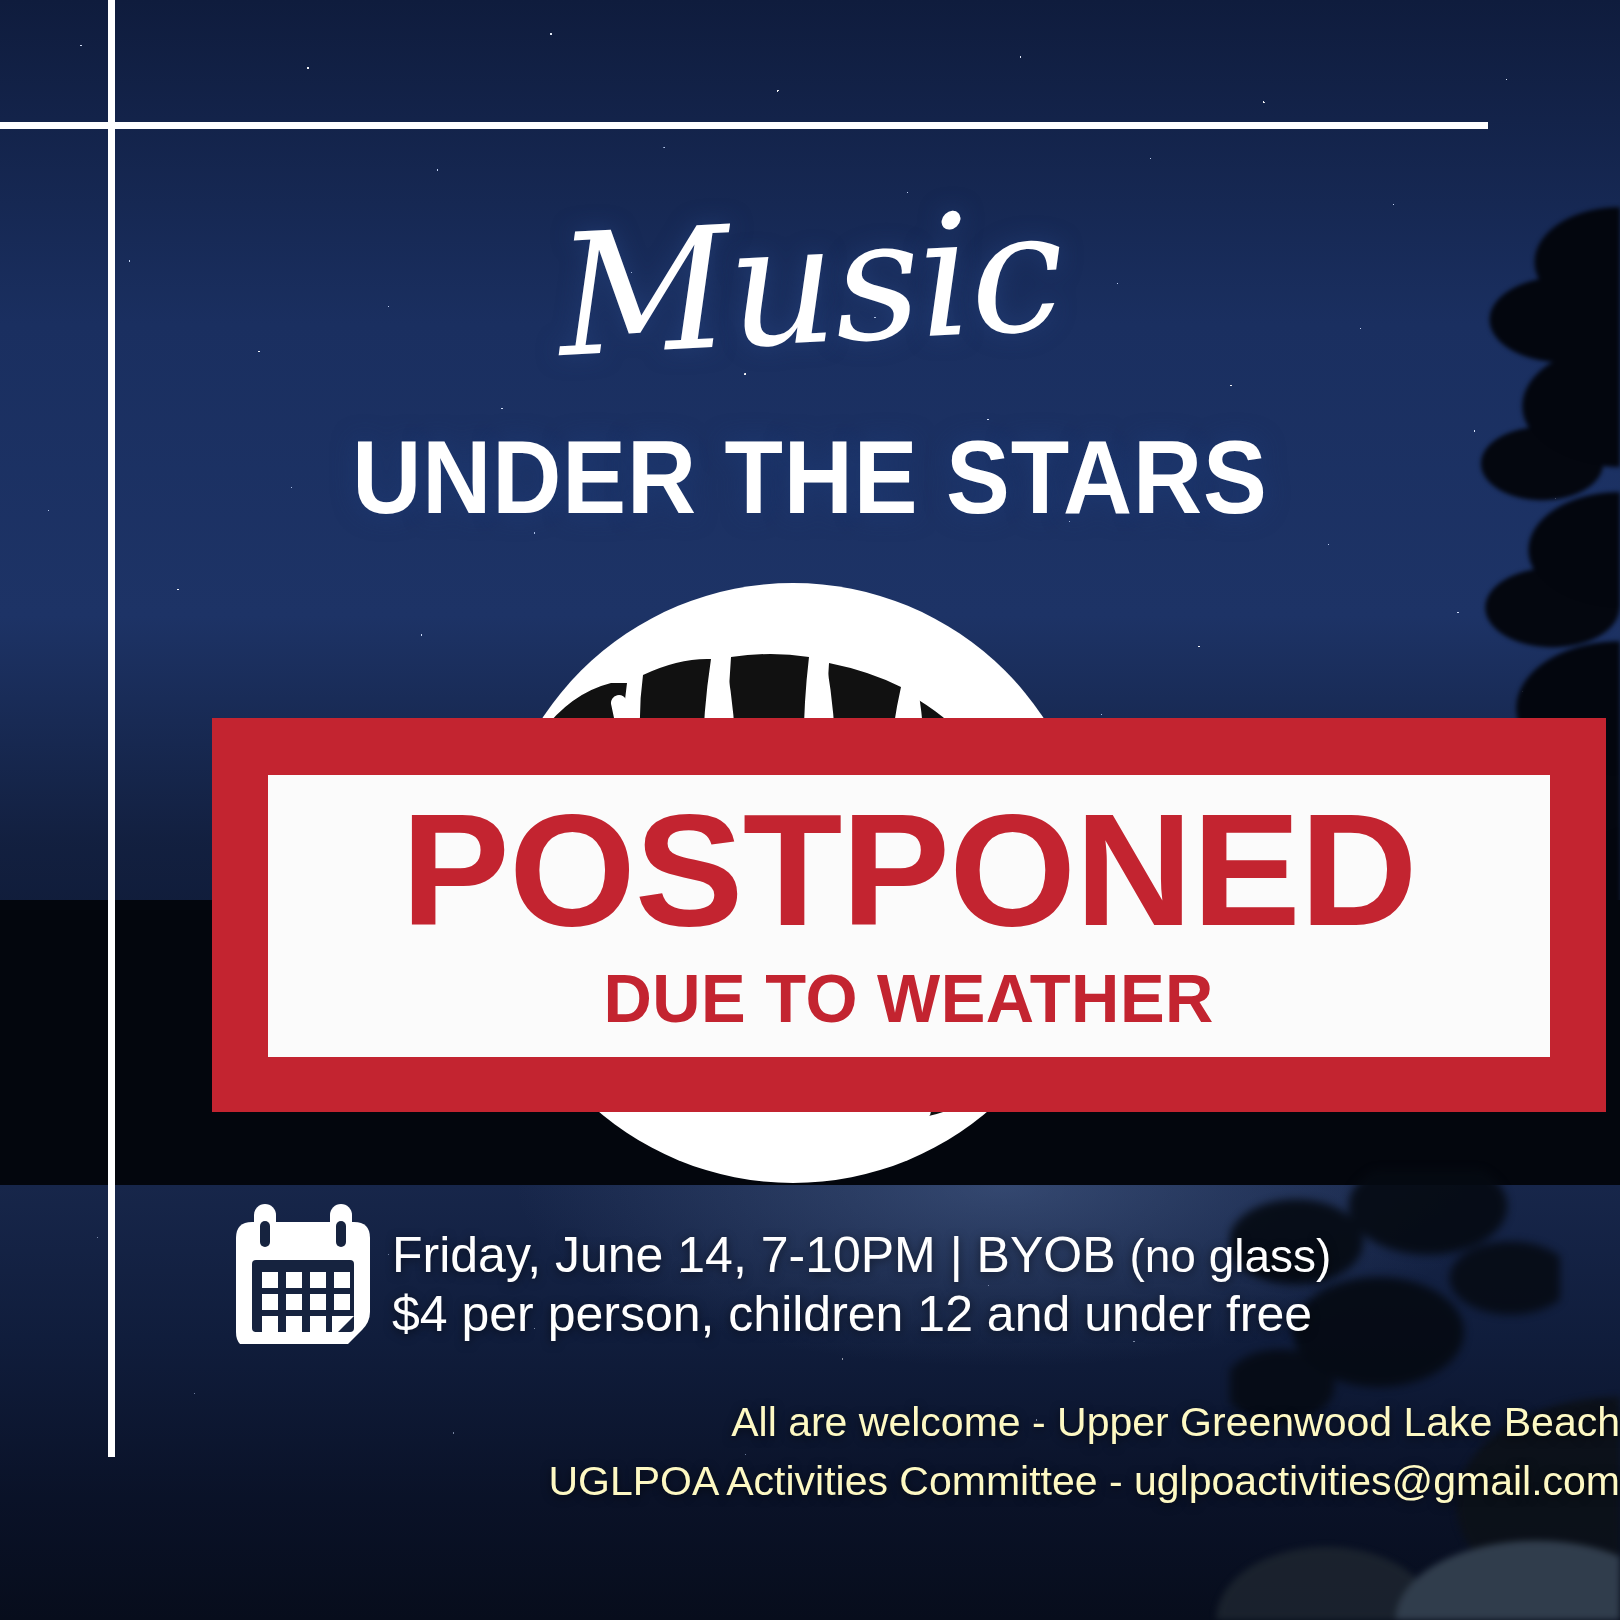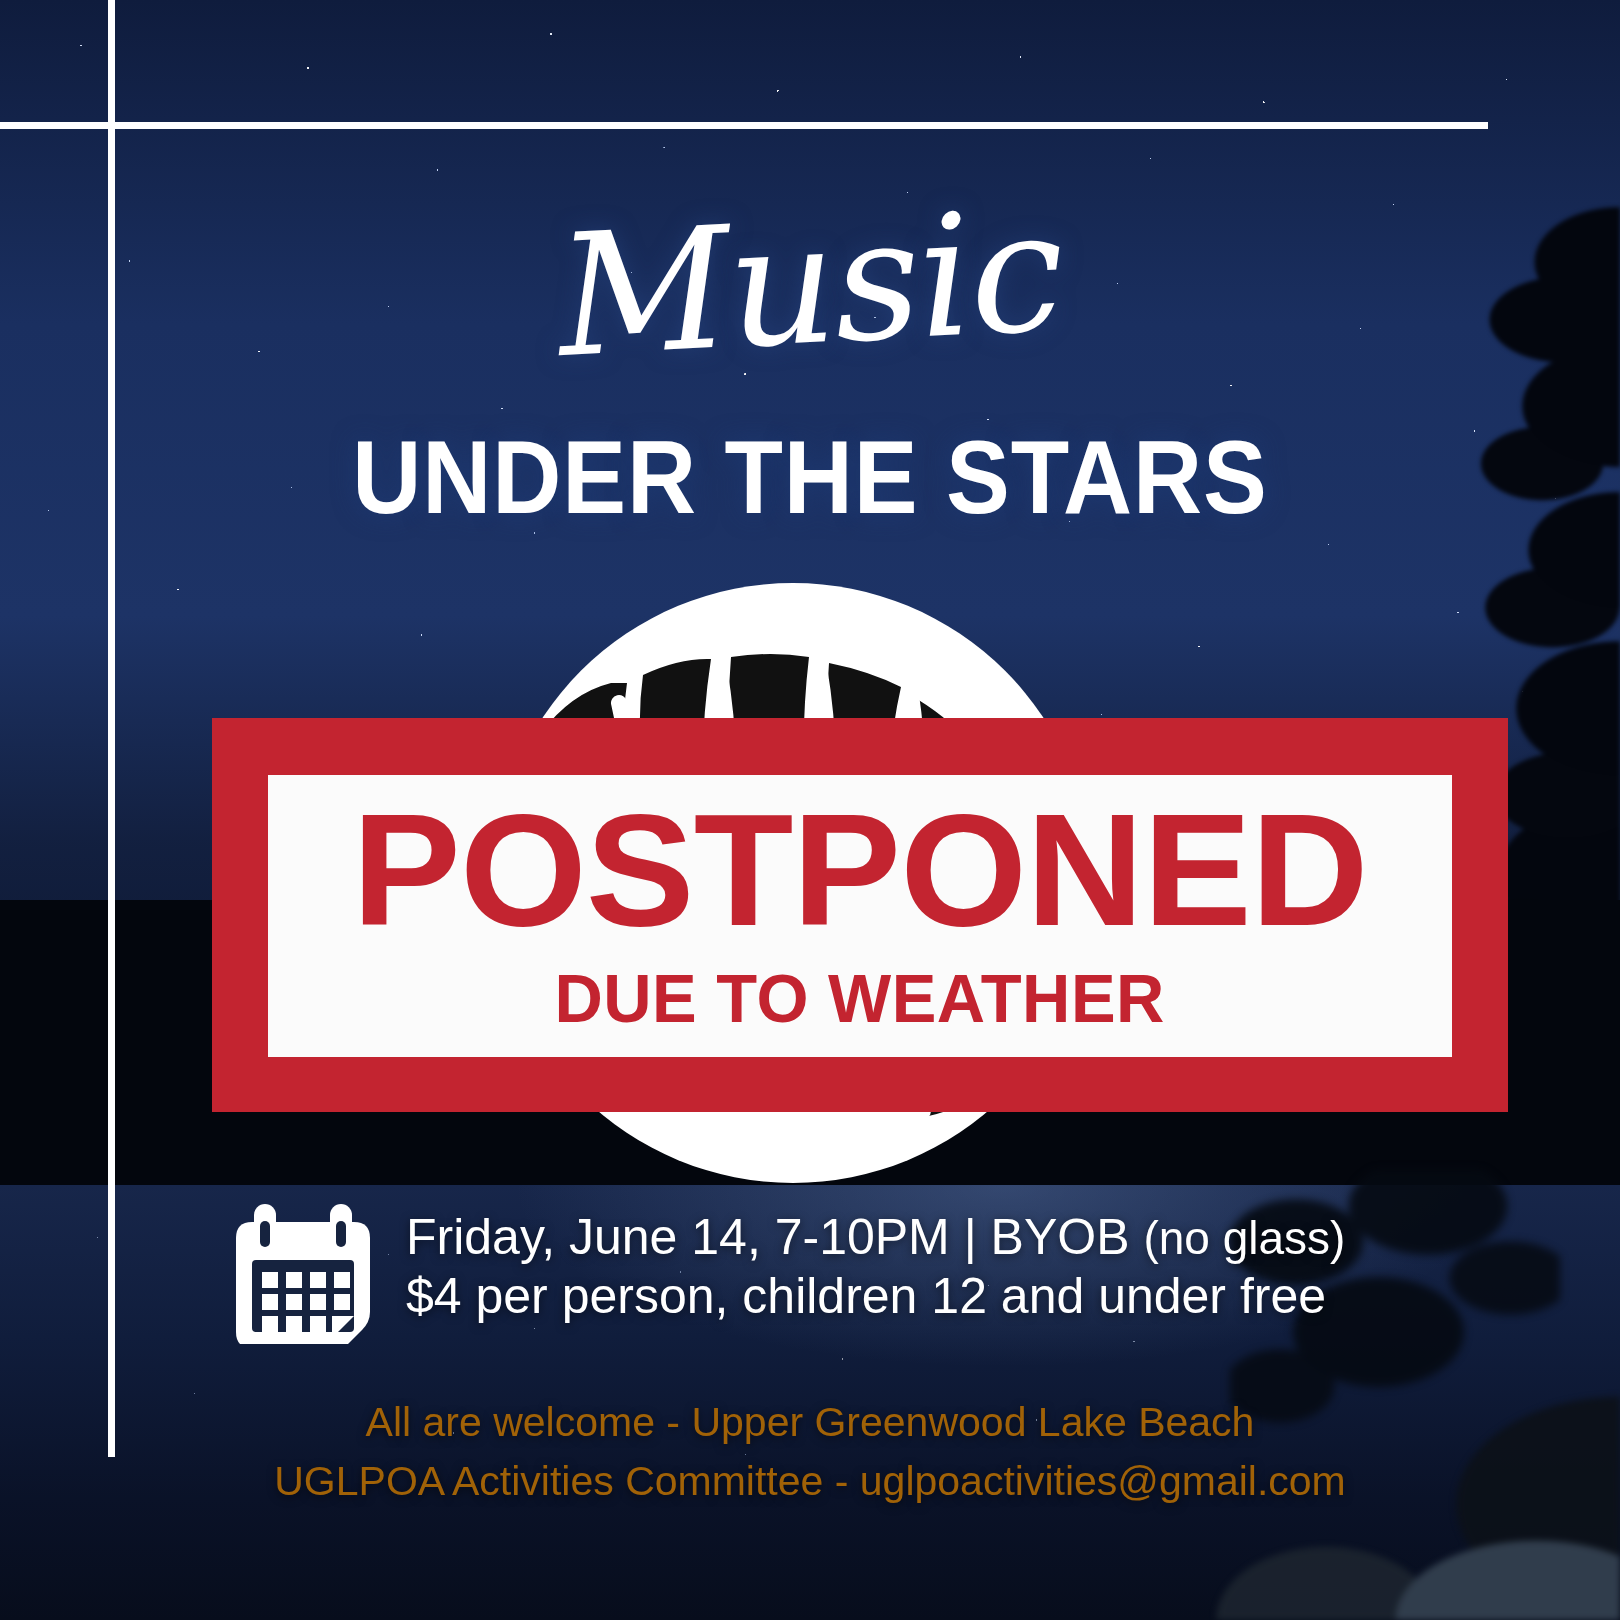--- a/index.html
+++ b/index.html
@@ -192,51 +192,51 @@
 
   
   .logo{
     position:absolute;left:493px;top:583px;width:600px;height:600px;
     border-radius:50%;background:#fff;overflow:hidden;
   }
   .logo svg{display:block;width:100%;height:100%;}
 
   
   .banner{
-    position:absolute;left:212px;top:718px;width:1296px;height:394px;
+    position:absolute;left:212px;top:718px;width:1394px;height:394px;
     background:#c32430;
   }
   .banner-inner{
     position:absolute;left:56px;top:57px;right:56px;bottom:55px;
     background:#fbfbfb;
     display:flex;flex-direction:column;align-items:center;justify-content:center;
   }
   .postponed{
     color:#c32430;font-weight:700;font-size:160px;line-height:.96;
     letter-spacing:-1px;transform:scaleX(1.02);margin-top:-6px;
   }
   .weather{
     color:#c32430;font-weight:700;font-size:69px;line-height:1;
     letter-spacing:.5px;transform:scaleX(.97);margin-top:18px;
   }
 
   
   .details{
-    position:absolute;left:228px;top:1190px;display:flex;align-items:center;gap:28px;
+    position:absolute;left:228px;top:1190px;display:flex;align-items:flex-end;gap:14px;
   }
   .cal{width:150px;height:146px;flex:0 0 auto;margin-top:8px;}
   .cal svg{display:block;width:100%;height:100%;}
   .det-lines{color:#fff;font-size:50px;line-height:1.18;font-weight:400;
     text-shadow:0 2px 10px rgba(0,0,0,.55);white-space:nowrap;}
   .det-lines .l1 .paren{font-size:46px;}
 
   
   .footer{
-    position:absolute;left:0;right:0;top:1393px;text-align:center;
-    color:#a16207;font-size:41px;line-height:1.45;font-weight:400;
+    position:absolute;left:0;right:0;top:1393px;text-align:right;
+    color:#fef9c3;font-size:41px;line-height:1.45;font-weight:400;
     text-shadow:0 2px 10px rgba(0,0,0,.6);
   }
 </style>
 </head>
 <body>
 
 <div class="poster">
 
   <div class="sky2"></div>
   <div class="stars s1"></div>

